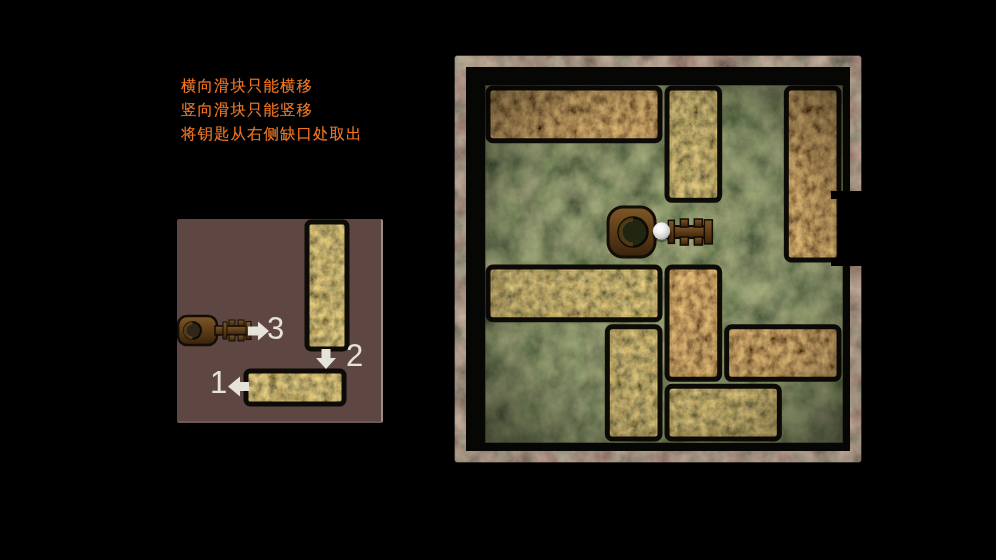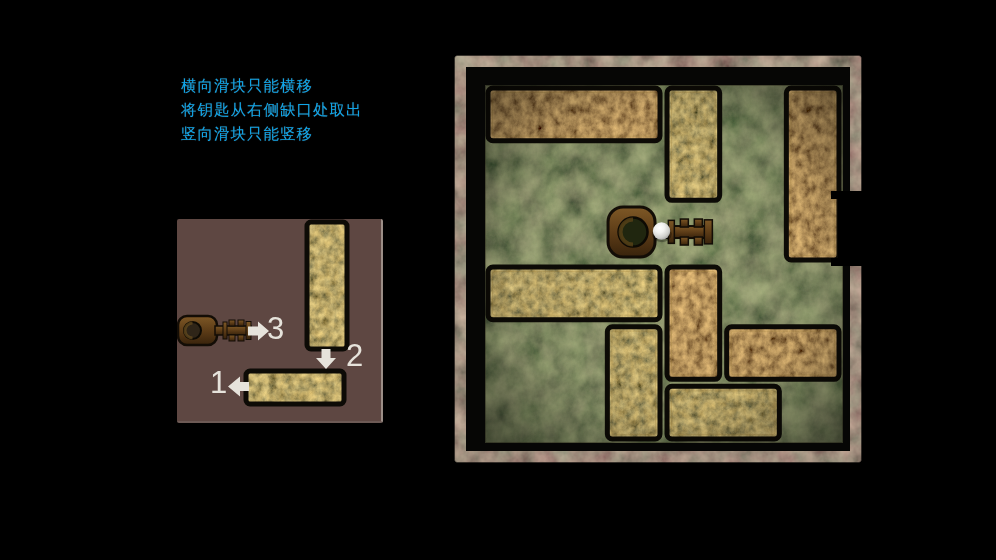--- a/index.html
+++ b/index.html
@@ -1,21 +1,21 @@
 <!DOCTYPE html>
 <html><head>
 <meta charset="utf-8">
 <style>
   html,body{margin:0;padding:0;background:#000;}
   body{width:996px;height:560px;overflow:hidden;position:relative;
        font-family:"Liberation Sans",sans-serif;}
   .stage{position:absolute;inset:0;background:#000;}
 
   
-  .instructions{position:absolute;left:181px;top:74px;color:#0ea5e9;
+  .instructions{position:absolute;left:181px;top:74px;color:#f97316;
     font-size:15.5px;line-height:23.8px;letter-spacing:1px;white-space:nowrap;
     text-shadow:0 0 1px rgba(255,255,255,.25);}
 
   
   .hint-panel{position:absolute;left:177px;top:219px;width:204px;height:202px;
     background:#5e4742;border-radius:2px;
     border-right:2px solid rgba(198,190,182,.6);
     border-bottom:2px solid rgba(140,128,120,.35);}
   .hint-panel svg{position:absolute;left:0;top:0;}
   .hint-num{position:absolute;color:#e6e3db;font-size:31px;line-height:1;
@@ -27,22 +27,22 @@
   
   .board{position:absolute;left:454px;top:55px;width:408px;height:408px;}
 </style>
 </head>
 <body>
 
 <div class="stage">
 
   <div class="instructions">
     <div>横向滑块只能横移</div>
+    <div>竖向滑块只能竖移</div>
     <div>将钥匙从右侧缺口处取出</div>
-    <div>竖向滑块只能竖移</div>
   </div>
 
   <div class="hint-panel">
     <svg width="204" height="202" viewBox="0 0 204 202">
       <g id="hint-blocks">
           <g>
             <rect x="131.5" y="4.5" width="37" height="124" rx="3" filter="url(#texRustB)"></rect>
             <rect x="130" y="3" width="40" height="127" rx="4" fill="none" stroke="#0d0b06" stroke-width="5"></rect>
           </g>
           <g>

